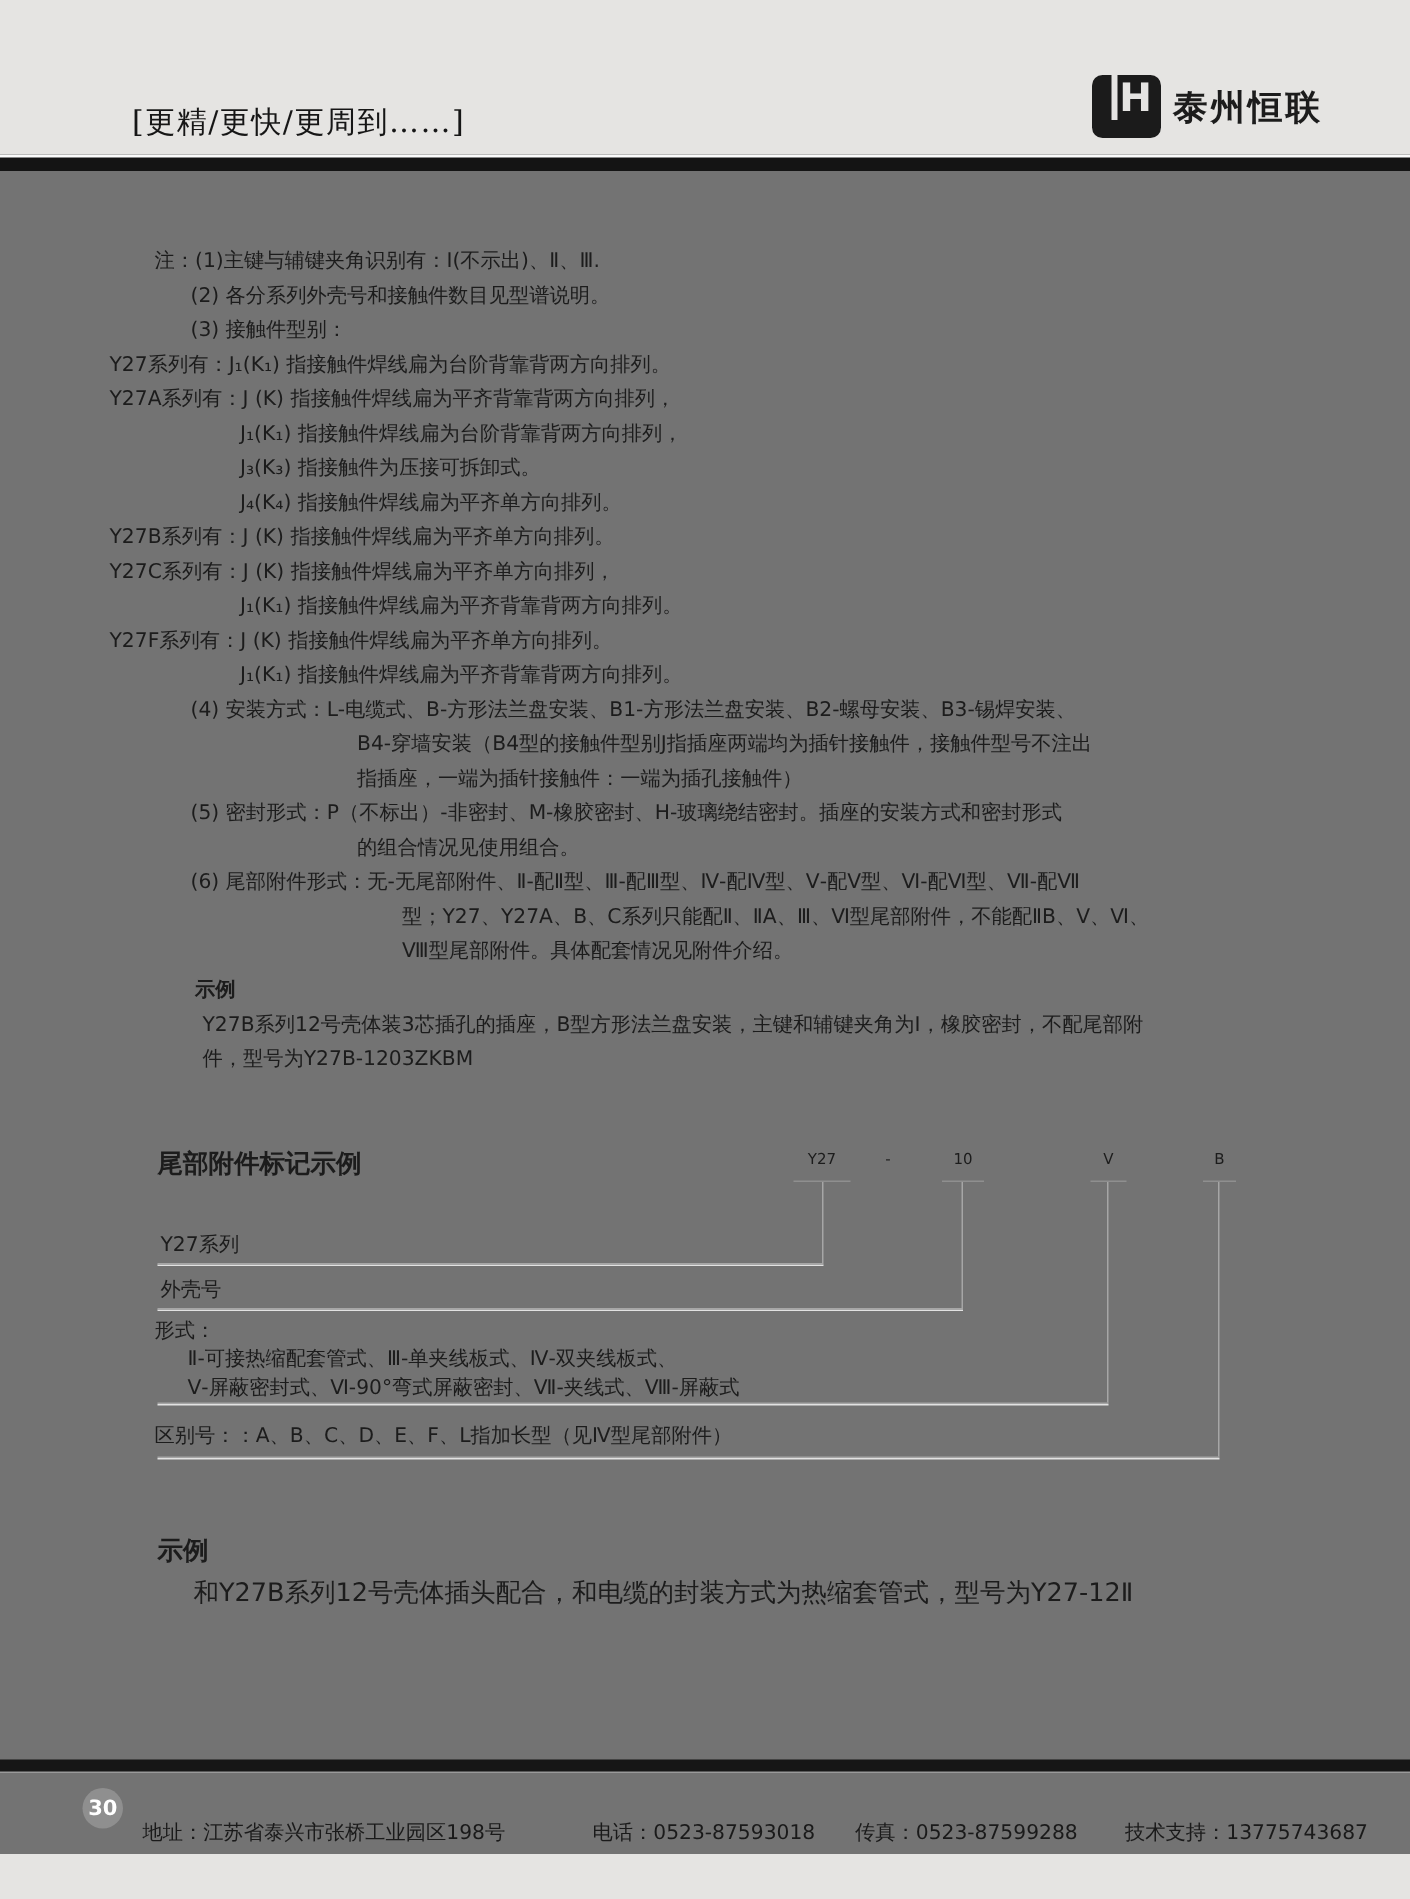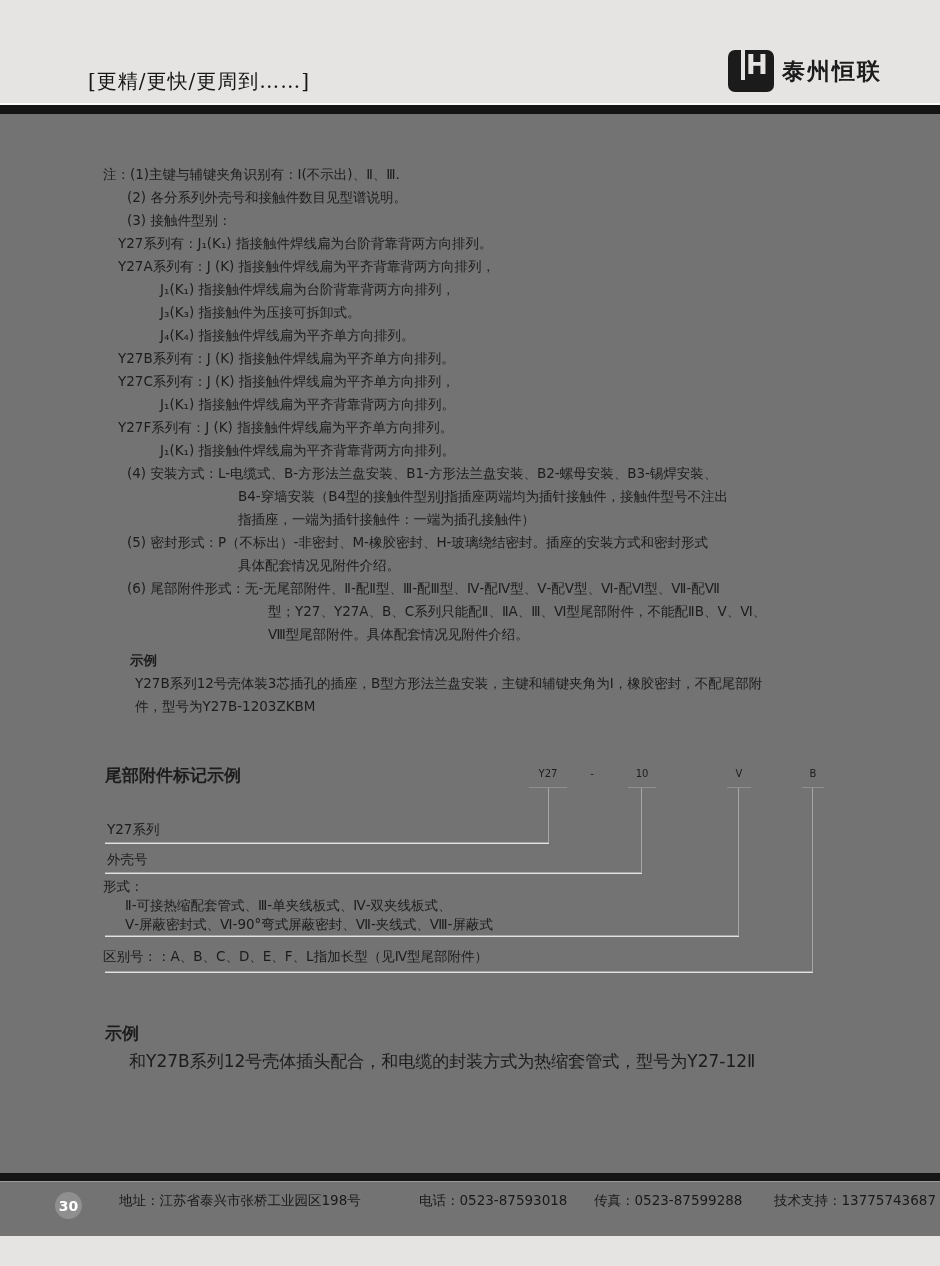--- a/index.html
+++ b/index.html
@@ -13,21 +13,21 @@
   .brand-mark{width:46px;height:42px;}
   .brand-name{font-size:23px;font-weight:bold;color:#1c1c1c;letter-spacing:2px;
               font-family:"DejaVu Sans",sans-serif;}
   .topbar{position:absolute;top:103px;left:0;width:940px;height:9px;background:#141414;
           border-top:2px solid #fbfbfb;}
   
   .notes{position:absolute;top:163px;left:0;width:940px;font-size:13.5px;line-height:23px;}
   .nl{white-space:nowrap;}
   .n0{padding-left:103px;}
   .n1{padding-left:127px;}
-  .n2{padding-left:118px;}
+  .n2{padding-left:73px;}
   .n3{padding-left:112px;margin-left:48px;}
   .n4{padding-left:238px;}
   .n5{padding-left:268px;}
   .ex1-title{padding-left:130px;font-weight:bold;margin-top:3px;}
   .ex1-body{padding-left:135px;}
   
   .mark{position:absolute;top:756px;left:0;width:784px;height:235px;}
   .mark-title{position:absolute;left:105px;top:8px;font-size:17px;font-weight:bold;}
   .tok{position:absolute;top:12px;height:19px;font-size:10px;text-align:center;
        border-bottom:1px solid #8f8f8f;}
@@ -39,21 +39,21 @@
   .ex2{position:absolute;top:1022px;left:0;width:940px;}
   .ex2-title{position:absolute;left:105px;top:0;font-size:17px;font-weight:bold;}
   .ex2-body{position:absolute;left:129px;top:28px;font-size:17px;white-space:nowrap;}
   
   .botbar{position:absolute;top:1173px;left:0;width:940px;height:8px;background:#161616;
           border-bottom:1px solid #9a9a9a;}
   .footer{position:absolute;top:1190px;left:0;width:940px;height:40px;font-size:13.5px;}
   .pagenum{position:absolute;left:55px;top:2px;width:27px;height:27px;border-radius:50%;
            background:#8f8f8f;color:#ffffff;font-size:14px;font-weight:bold;
            display:flex;align-items:center;justify-content:center;}
-  .fitem{position:absolute;top:2px;white-space:nowrap;color:#1a1a1a;margin-left:24px;}
+  .fitem{position:absolute;top:23px;white-space:nowrap;color:#1a1a1a;}
   .f-addr{left:95px;} .f-phone{left:395px;} .f-fax{left:570px;} .f-support{left:750px;}
   .botband{position:absolute;top:1236px;left:0;width:940px;height:30px;background:#e5e4e2;}
 </style>
 </head>
 <body>
 
 <div class="page">
 
   <div class="header">
     <div class="slogan">[更精/更快/更周到……]</div>
@@ -79,21 +79,21 @@
     <div class="nl n3">J₄(K₄) 指接触件焊线扁为平齐单方向排列。</div>
     <div class="nl n2">Y27B系列有：J (K) 指接触件焊线扁为平齐单方向排列。</div>
     <div class="nl n2">Y27C系列有：J (K) 指接触件焊线扁为平齐单方向排列，</div>
     <div class="nl n3">J₁(K₁) 指接触件焊线扁为平齐背靠背两方向排列。</div>
     <div class="nl n2">Y27F系列有：J (K) 指接触件焊线扁为平齐单方向排列。</div>
     <div class="nl n3">J₁(K₁) 指接触件焊线扁为平齐背靠背两方向排列。</div>
     <div class="nl n1">(4) 安装方式：L-电缆式、B-方形法兰盘安装、B1-方形法兰盘安装、B2-螺母安装、B3-锡焊安装、</div>
     <div class="nl n4">B4-穿墙安装（B4型的接触件型别J指插座两端均为插针接触件，接触件型号不注出</div>
     <div class="nl n4">指插座，一端为插针接触件：一端为插孔接触件）</div>
     <div class="nl n1">(5) 密封形式：P（不标出）-非密封、M-橡胶密封、H-玻璃绕结密封。插座的安装方式和密封形式</div>
-    <div class="nl n4">具体配套情况见附件介绍。</div>
+    <div class="nl n4">的组合情况见使用组合。</div>
     <div class="nl n1">(6) 尾部附件形式：无-无尾部附件、Ⅱ-配Ⅱ型、Ⅲ-配Ⅲ型、Ⅳ-配Ⅳ型、Ⅴ-配Ⅴ型、Ⅵ-配Ⅵ型、Ⅶ-配Ⅶ</div>
     <div class="nl n5">型；Y27、Y27A、B、C系列只能配Ⅱ、ⅡA、Ⅲ、Ⅵ型尾部附件，不能配ⅡB、Ⅴ、Ⅵ、</div>
     <div class="nl n5">Ⅷ型尾部附件。具体配套情况见附件介绍。</div>
     <div class="nl ex1-title">示例</div>
     <div class="nl ex1-body">Y27B系列12号壳体装3芯插孔的插座，B型方形法兰盘安装，主键和辅键夹角为I，橡胶密封，不配尾部附</div>
     <div class="nl ex1-body">件，型号为Y27B-1203ZKBM</div>
   </div>
 
   <div class="mark">
     <div class="mark-title">尾部附件标记示例</div>

